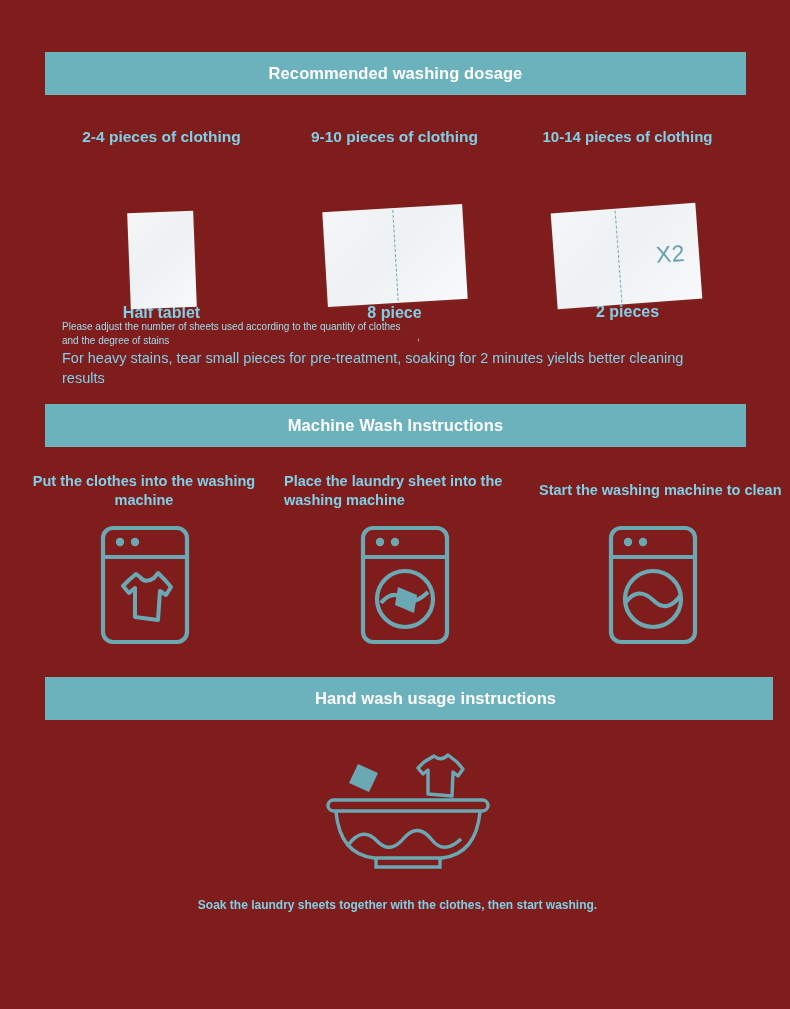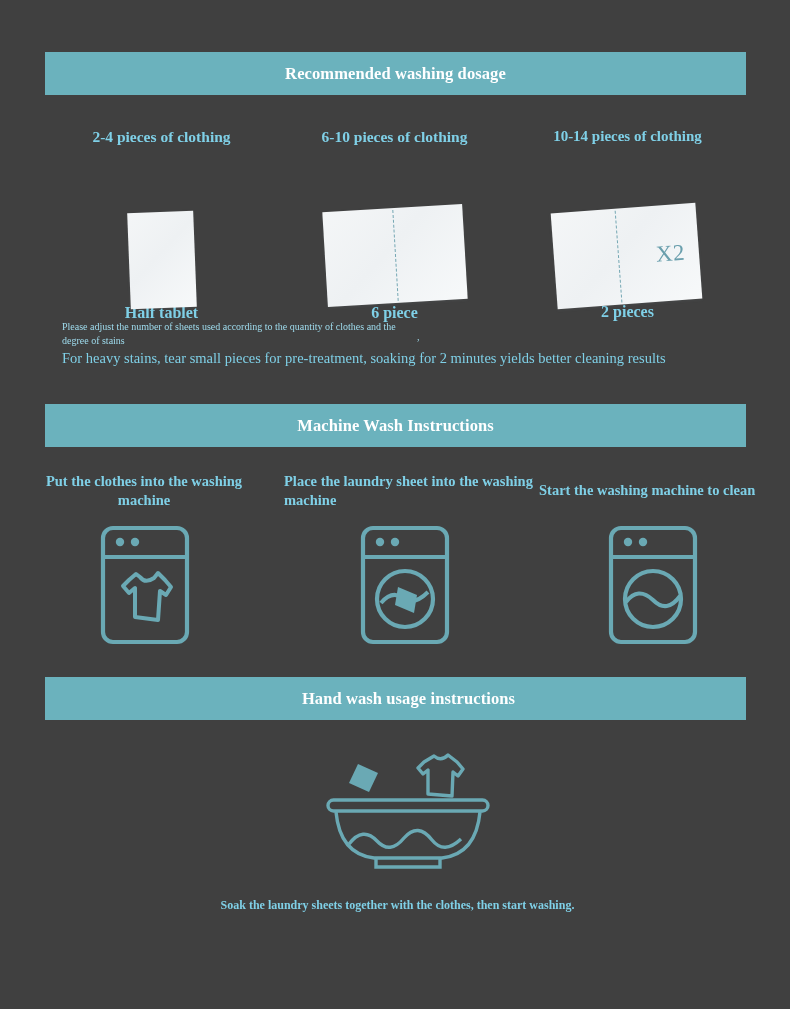--- a/index.html
+++ b/index.html
@@ -12,22 +12,21 @@
     width: 790px;
     height: 1009px;
     position: relative;
     font-family: "Liberation Sans", "DejaVu Sans", sans-serif;
     overflow: hidden;
   }
 
   .page {
     position: absolute;
     inset: 0;
-    background: #404040;
-    font-family: Liberation Serif, serif;
+    background: #7f1d1d;
   }
 
   
   .banner {
     position: absolute;
     left: 45px;
     width: 701px;
     height: 43px;
     background: #6bb2bd;
     display: flex;
@@ -191,21 +190,21 @@
     left: 0;
     width: 790px;
     height: 125px;
   }
   .mw-icon { position: absolute; top: 0; }
   .mw-icon.i1 { left: 99px; }
   .mw-icon.i2 { left: 359px; }
   .mw-icon.i3 { left: 607px; }
 
   
-  #banner-hand { top: 677px; }
+  #banner-hand { top: 677px; padding-left: 27px; }
 
   .hand-icon {
     position: absolute;
     top: 742px;
     left: 322px;
   }
 
   .hand-caption {
     position: absolute;
     top: 898px;
@@ -232,27 +231,27 @@
 
     <div class="dcol c1">
       <div class="dose-head">2-4 pieces of clothing</div>
       <div class="tablet-wrap">
         <div class="sheet s1"></div>
       </div>
       <div class="dose-foot">Half tablet</div>
     </div>
 
     <div class="dcol c2">
-      <div class="dose-head">6-10 pieces of clothing</div>
+      <div class="dose-head">9-10 pieces of clothing</div>
       <div class="tablet-wrap">
         <div class="sheet s2">
           <div class="fold"></div>
         </div>
       </div>
-      <div class="dose-foot">6 piece</div>
+      <div class="dose-foot">8 piece</div>
     </div>
 
     <div class="dcol c3">
       <div class="dose-head">10-14 pieces of clothing</div>
       <div class="tablet-wrap">
         <div class="sheet s3">
           <div class="fold"></div>
           <div class="x2-label">X2</div>
         </div>
       </div>

